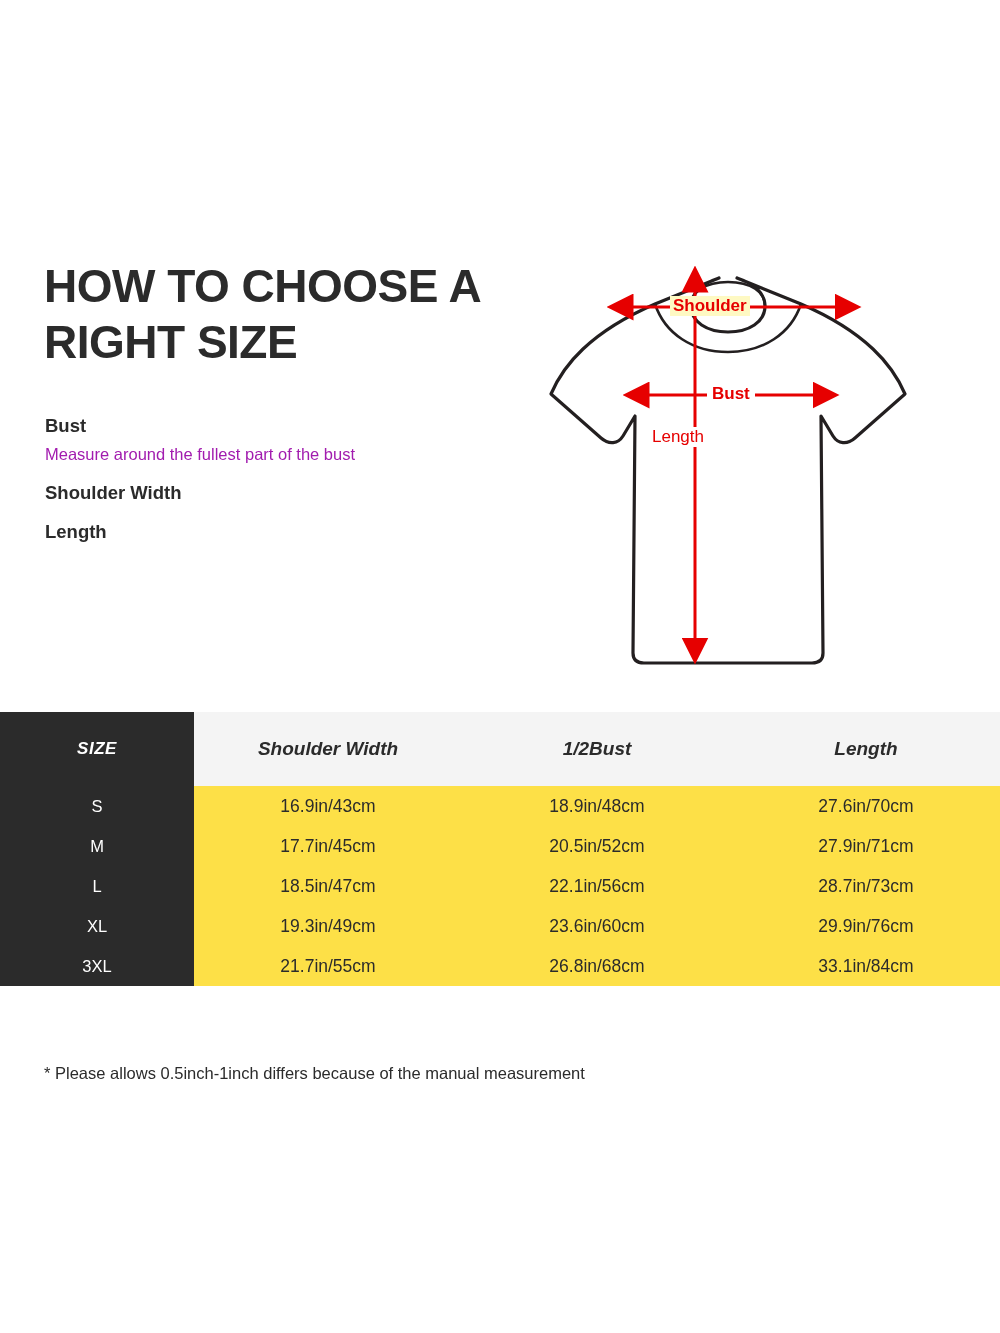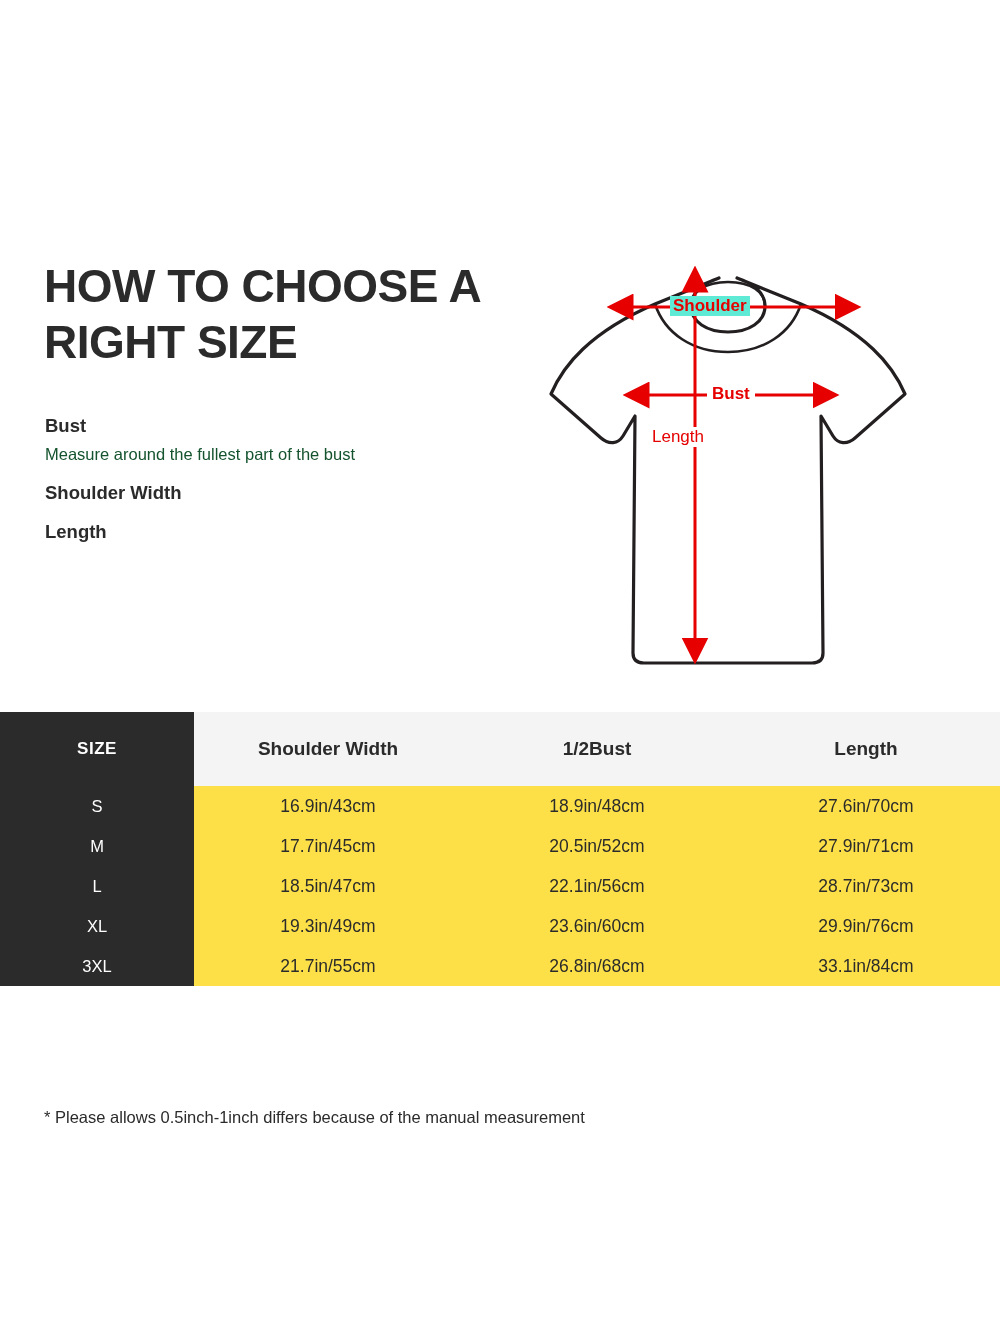--- a/index.html
+++ b/index.html
@@ -51,21 +51,21 @@
   }
   .def-term {
     font-size: 18.5px;
     font-weight: bold;
     color: #2b2b2b;
     margin-bottom: 6px;
   }
   .def-desc {
     font-size: 16.5px;
     font-weight: normal;
-    color: #14532d;
+    color: #a21caf;
     line-height: 1.35;
   }
 
   
   .shirt-wrap {
     position: absolute;
     left: 505px;
     top: 248px;
     width: 470px;
     height: 440px;
@@ -92,20 +92,21 @@
     padding: 0;
     text-align: center;
     vertical-align: middle;
   }
   table.size-table thead th {
     height: 74px;
     font-size: 19px;
     font-weight: bold;
     background: #f4f4f4;
     color: #2b2b2b;
+    font-style: italic;
   }
   table.size-table thead th.sizecol {
     background: #2b2b2b;
     color: #ffffff;
     font-size: 17px;
     letter-spacing: 0.5px;
   }
   table.size-table tbody td {
     height: 40px;
     font-size: 17.5px;
@@ -121,21 +122,20 @@
   col.c-sh   { width: 268px; }
   col.c-bu   { width: 270px; }
   col.c-le   { width: 268px; }
 
   .footnote {
     position: absolute;
     left: 44px;
     top: 1064px;
     font-size: 16.5px;
     color: #2b2b2b;
-    margin-top: 44px;
   }
 </style>
 </head>
 <body>
 
 <div class="page">
 
   <div class="top-section">
 
     <div class="headline">HOW TO CHOOSE A RIGHT SIZE</div>
@@ -198,21 +198,21 @@
 
         <g stroke="#e60000" stroke-width="3" fill="none">
           <line x1="122" y1="147" x2="330" y2="147" marker-start="url(#arrTail)" marker-end="url(#arrHead)"></line>
         </g>
 
         <g stroke="#e60000" stroke-width="3" fill="none">
           <line x1="190" y1="22" x2="190" y2="412" marker-start="url(#arrTail)" marker-end="url(#arrHead)"></line>
         </g>
       </svg>
 
-      <div style="position:absolute; left:165px; top:48px; font-size:17px; font-weight:bold; color:#e60000; background:#5eead4; padding:0 3px;">Shoulder</div>
+      <div style="position:absolute; left:165px; top:48px; font-size:17px; font-weight:bold; color:#e60000; background:#fef9c3; padding:0 3px;">Shoulder</div>
       <div style="position:absolute; left:202px; top:136px; font-size:17px; font-weight:bold; color:#e60000; background:#ffffff; padding:0 5px;">Bust</div>
       <div style="position:absolute; left:143px; top:179px; font-size:17px; color:#e60000; background:#ffffff; padding:0 4px;">Length</div>
     </div>
   </div>
 
   <div class="table-area">
     <table class="size-table">
       <colgroup>
         <col class="c-size">
           <col class="c-sh">

